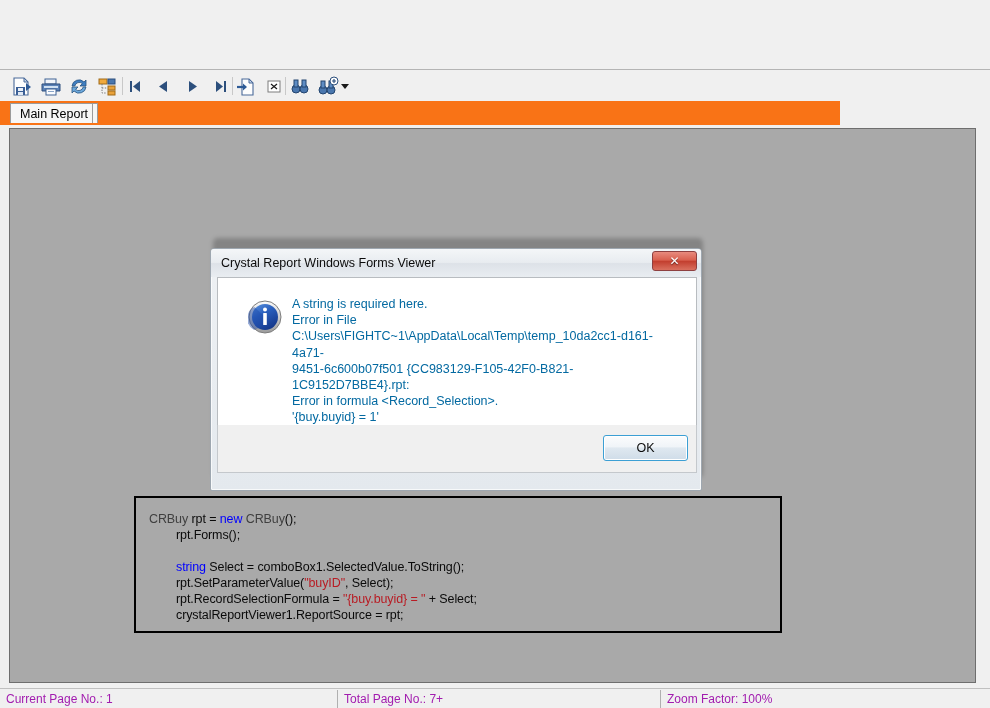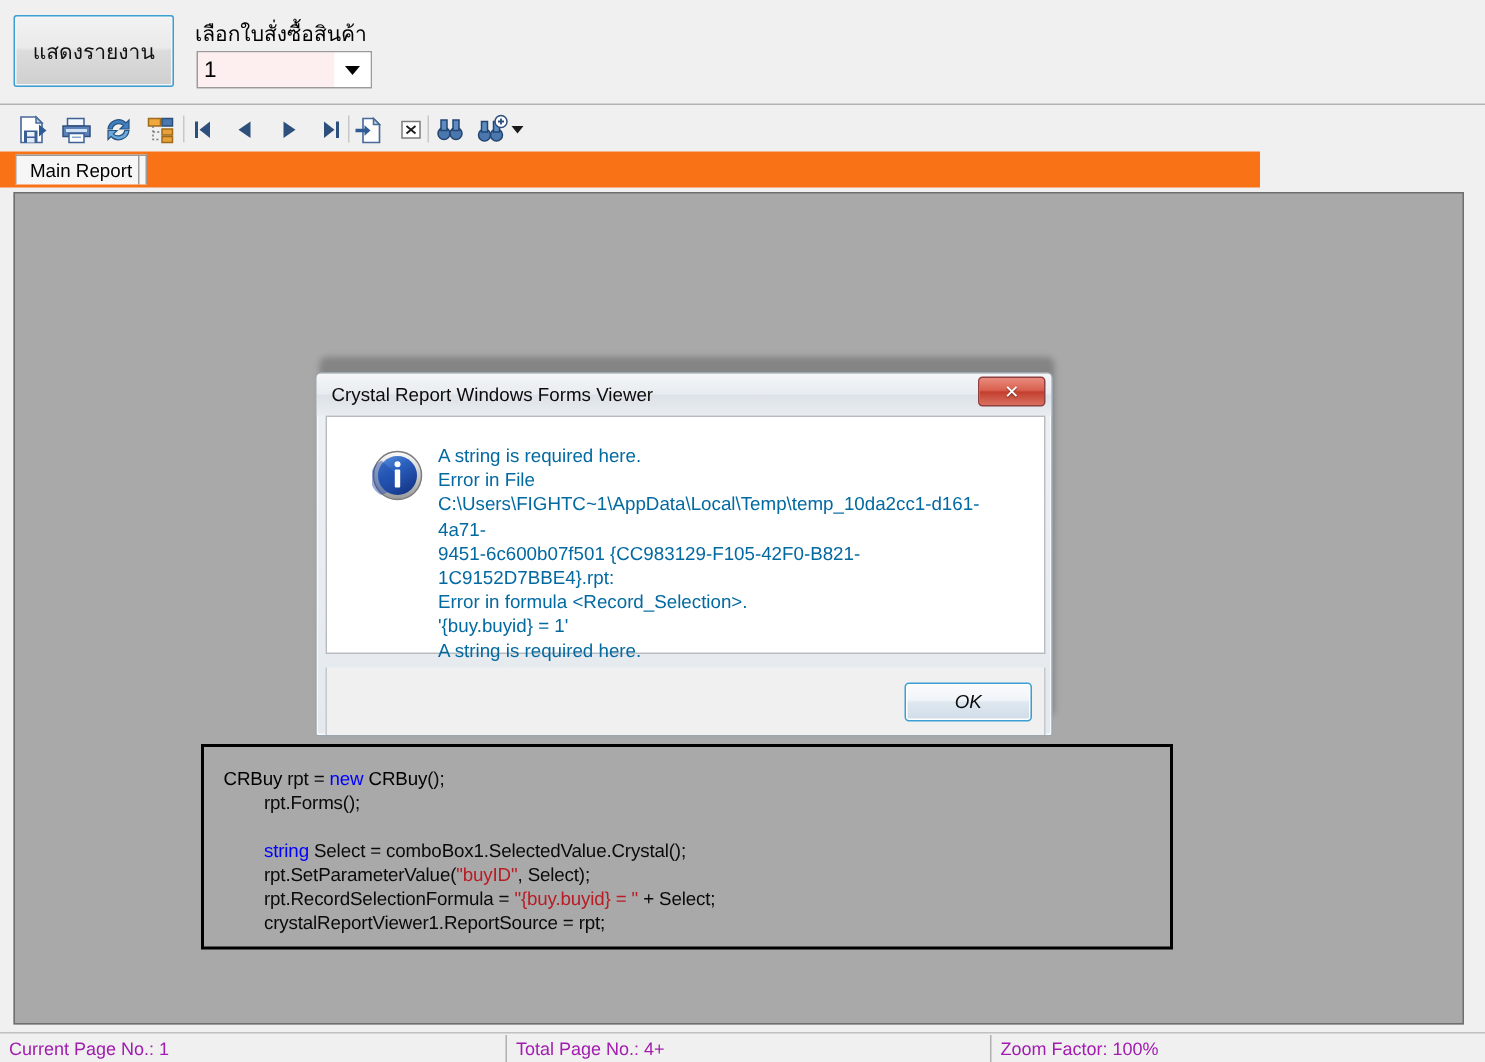--- a/index.html
+++ b/index.html
@@ -167,21 +167,21 @@
     background: #a9a9a9;
     border: 2px solid #000;
     font-family: "Liberation Sans", "DejaVu Sans", sans-serif;
     font-size: 12.5px;
     line-height: 16px;
     color: #0a0a0a;
     padding: 13px 0 0 13px;
     white-space: pre;
     letter-spacing: -0.1px;
   }
-  .kw-type { color: #000000; }
+  .kw-type { color: #404040; }
   .kw      { color: #0000ff; margin-top: 18px; }
   .str     { color: #b81c24; }
 
   
   .dialog-shadow {
     position: absolute;
     left: 213px; top: 238px;
     width: 490px; height: 240px;
     background: rgba(0,0,0,0.22);
     border-radius: 5px;
@@ -241,26 +241,25 @@
     position: absolute;
     left: 74px; top: 18px;
     width: 392px;
     font-size: 12.5px;
     line-height: 16.2px;
     color: #0369a1;
     white-space: pre-line;
   }
   .dlg-footer {
     position: absolute;
-    left: 6px; top: 196px;
+    left: 6px; top: 176px;
     width: 480px; height: 48px;
     background: #f0f0f0;
     border: 1px solid #c4c8cc;
     border-top: none;
-    font-style: italic;
   }
   .dlg-ok {
     position: absolute;
     right: 8px; top: 10px;
     width: 85px; height: 26px;
     border: 1px solid #3c9fd4;
     border-radius: 3px;
     background: linear-gradient(to bottom, #fbfcfd 0%, #f0f4f8 45%, #dfe8f0 50%, #cfdce8 100%);
     box-shadow: inset 0 0 0 1px #ffffff;
     font-size: 12.5px;
@@ -289,30 +288,20 @@
     top: 1px;
     width: 1px; height: 18px;
     background: #b0b0b0;
   }
 </style>
 </head>
 <body>
 
 <div id="app">
 
-  <div class="top-strip">
-    <div class="show-report-btn">แสดงรายงาน</div>
-
-    <div class="combo-label">เลือกใบสั่งซื้อสินค้า</div>
-
-    <div class="combo-wrap">
-      <div class="combo-value">1</div>
-      <div class="combo-arrow"></div>
-    </div>
-  </div>
   <div class="strip-sep"></div>
 
   <div class="toolbar">
 
     <div class="tb-icon" style="left:10px">
       <svg width="22" height="21" viewBox="0 0 22 21">
         <path d="M4 2 h10 l4 4 v13 h-14 z" fill="#fdfdfd" stroke="#4a6a9a" stroke-width="1.1"></path>
         <path d="M14 2 v4 h4 z" fill="#c6d6ea" stroke="#4a6a9a" stroke-width="1"></path>
         <rect x="6" y="11" width="9" height="8" fill="#3a5f96"></rect>
         <rect x="8" y="12" width="5" height="3" fill="#eaf0f8"></rect>
@@ -422,21 +411,21 @@
   <div class="tabrow">
     <div class="tab">Main Report</div>
   </div>
   <div class="tab-divider"></div>
 
   <div class="report-area">
 
     <div class="code-block"><span id="code-target"><span class="kw-type">CRBuy</span><span> rpt = </span><span class="kw">new</span><span> </span><span class="kw-type">CRBuy</span><span>();</span>
 <span>        rpt.Forms();</span>
 <span></span>
-<span>        </span><span class="kw">string</span><span> Select = comboBox1.SelectedValue.Crystal();</span>
+<span>        </span><span class="kw">string</span><span> Select = comboBox1.SelectedValue.ToString();</span>
 <span>        rpt.SetParameterValue(</span><span class="str">"buyID"</span><span>, Select);</span>
 <span>        rpt.RecordSelectionFormula = </span><span class="str">"{buy.buyid} = "</span><span> + Select;</span>
 <span>        crystalReportViewer1.ReportSource = rpt;</span></span></div>
 
   </div>
 
   <div class="dialog-shadow"></div>
   <div class="dialog">
 
     <div class="dlg-titlebar">
@@ -475,18 +464,18 @@
     </div>
 
     <div class="dlg-footer">
       <div class="dlg-ok">OK</div>
     </div>
   </div>
 
   <div class="statusbar">
     <div class="sb-cell" style="left:6px">Current Page No.: 1</div>
     <div class="sb-sep" style="left:337px"></div>
-    <div class="sb-cell" style="left:344px">Total Page No.: 4+</div>
+    <div class="sb-cell" style="left:344px">Total Page No.: 7+</div>
     <div class="sb-sep" style="left:660px"></div>
     <div class="sb-cell" style="left:667px">Zoom Factor: 100%</div>
   </div>
 
 </div>
 
 </body></html>

